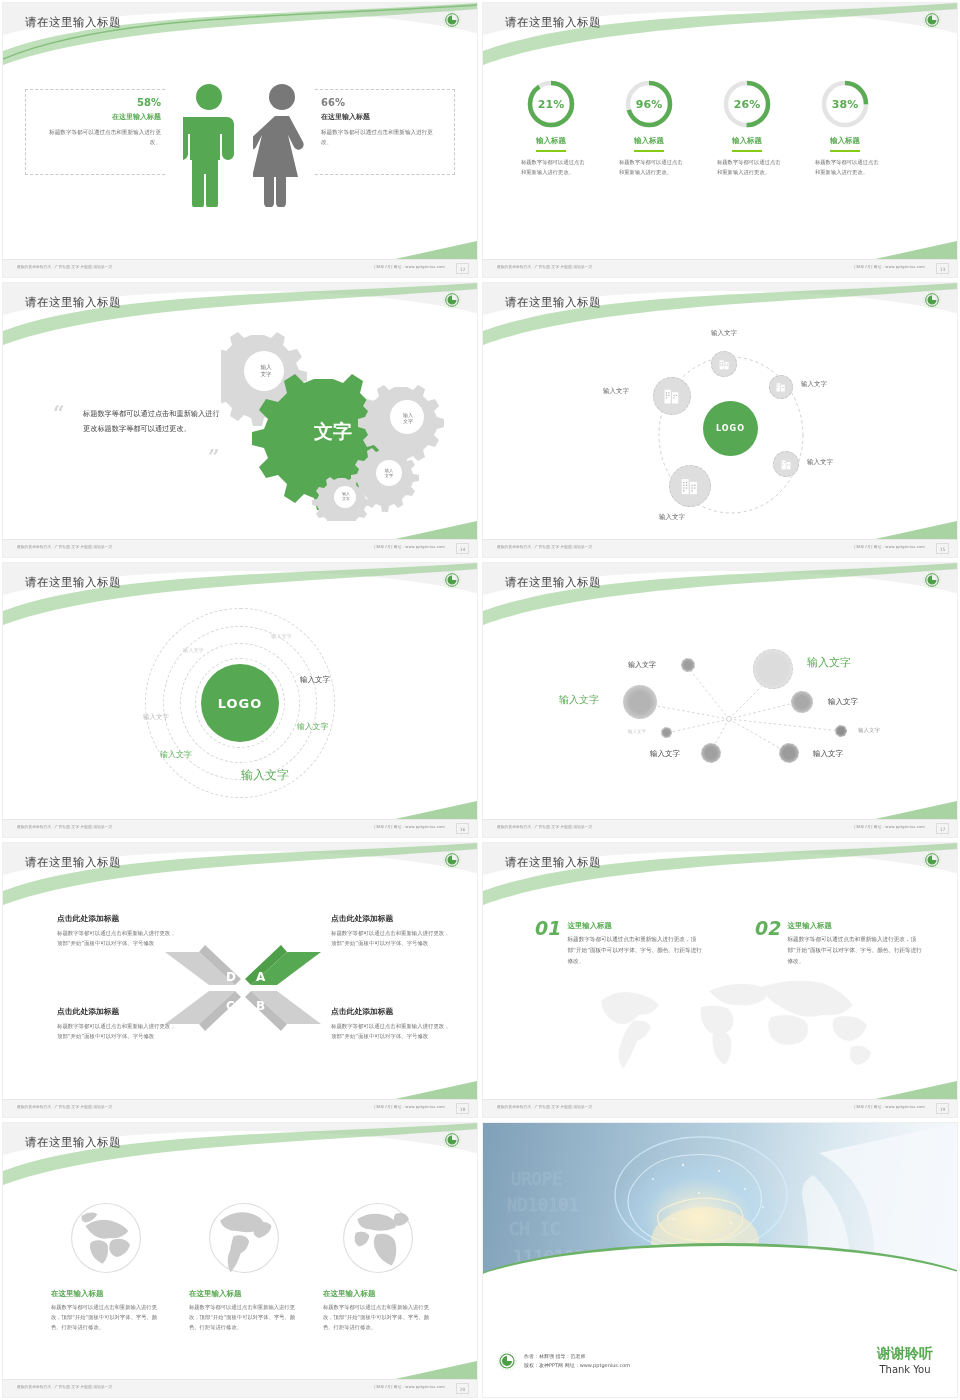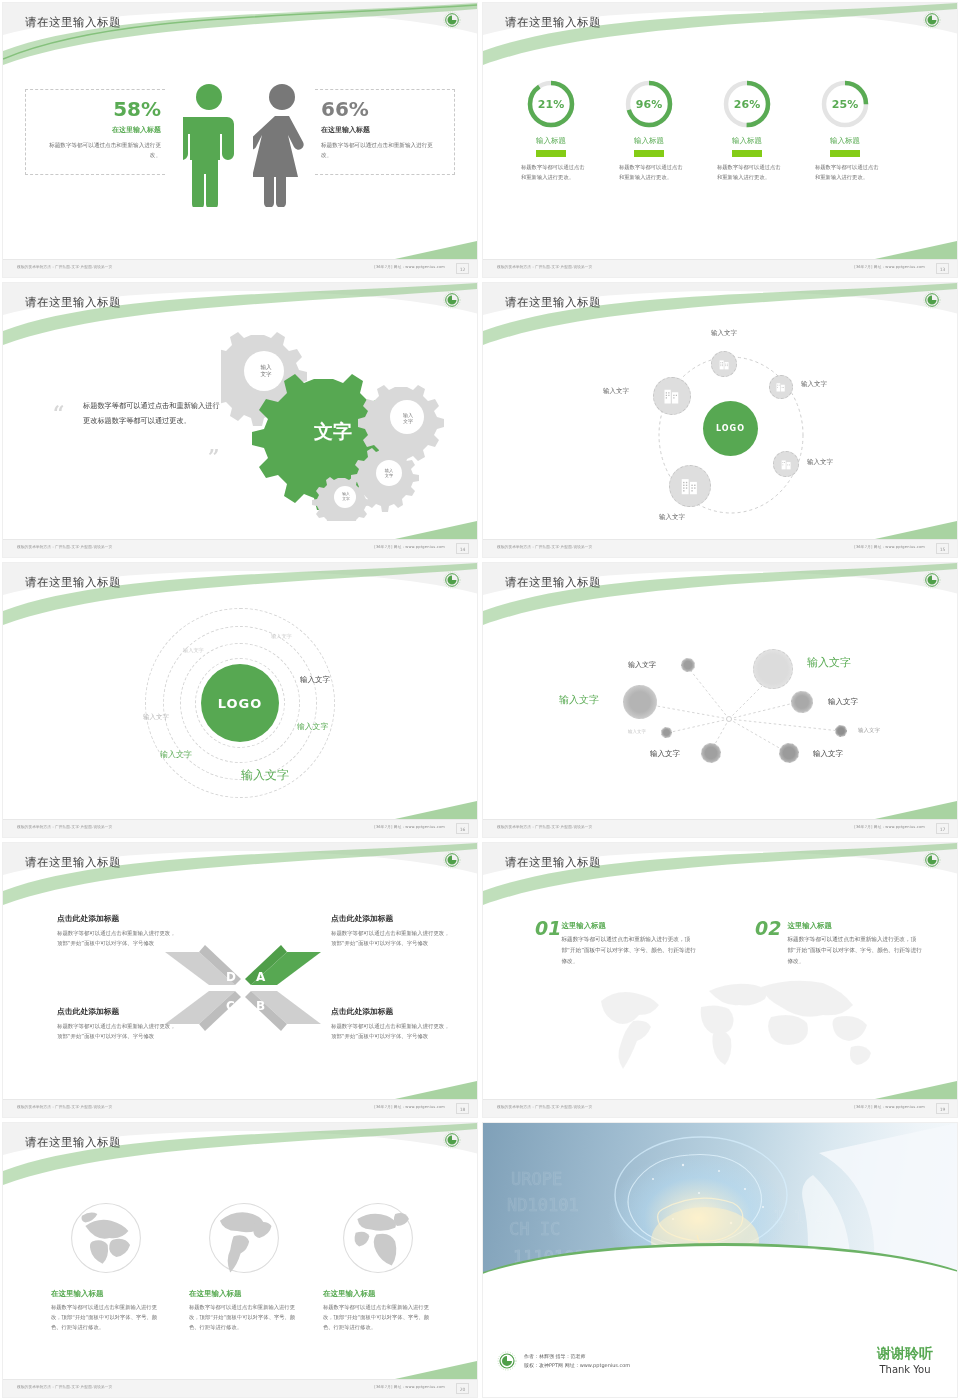--- a/index.html
+++ b/index.html
@@ -72,37 +72,37 @@
     font-family: "DejaVu Sans", sans-serif;
   }
   .green { color: #5aab54; }
   .grey { color: #808080; }
 
   
   .s1-bracket {
     position: absolute; border: 1px dashed #c9c9c9;
     border-right: none;
   }
-  .pct { font-size: 20px; font-weight: bold; font-family: "DejaVu Sans", sans-serif; }
+  .pct { font-size: 10px; font-weight: bold; font-family: "DejaVu Sans", sans-serif; }
   .sub-title { font-size: 7px; font-weight: bold; font-family: "DejaVu Sans", sans-serif; }
   .body-txt { font-size: 5.6px; color: #6e6e6e; line-height: 1.75; font-family: "DejaVu Sans", sans-serif; }
 
   
   .donut-col { position: absolute; width: 96px; text-align: center; }
   .donut-wrap { position: relative; width: 50px; height: 50px; margin: 0 auto; }
   .donut-val {
     position: absolute; left: 0; top: 0; width: 50px; height: 50px;
     display: flex; align-items: center; justify-content: center;
     font-size: 11px; font-weight: bold; color: #5aab54;
     font-family: "DejaVu Sans", sans-serif;
   }
   .donut-label {
-    margin-top: 5px; font-size: 7.5px; font-weight: normal; color: #5aab54;
+    margin-top: 5px; font-size: 7.5px; font-weight: bold; color: #5aab54;
     font-family: "DejaVu Sans", sans-serif;
-    padding-bottom: 4px; border-bottom: 7px solid #84cc16; display: inline-block;
+    padding-bottom: 4px; border-bottom: 2px solid #84cc16; display: inline-block;
   }
   .donut-desc {
     margin-top: 6px; font-size: 5.3px; color: #707070; line-height: 1.8;
     text-align: left; padding-left: 18px; padding-right: 12px;
     font-family: "DejaVu Sans", sans-serif;
   }
 
   
   .quote-mark { position: absolute; font-size: 20px; color: #d8d8d8; font-family: "DejaVu Serif", serif; font-weight: bold; }
   .gear-text {
@@ -249,21 +249,21 @@
                 <circle cx="25" cy="25" r="21" fill="none" stroke="#e4e4e4" stroke-width="4.5"></circle>
                 <circle cx="25" cy="25" r="21" fill="none" stroke="#5aab54" stroke-width="4.5" stroke-dasharray="65.97 65.97" stroke-linecap="butt" transform="rotate(-90 25 25)"></circle>
               </svg><div class="donut-val">26%</div></div>
             <div style="text-align:center;"><div class="donut-label">输入标题</div></div>
             <div class="donut-desc">标题数字等都可以通过点击和重新输入进行更改。</div>
           </div>
           <div class="donut-col" style="left: 314px; top: 76px;">
             <div class="donut-wrap"><svg width="50" height="50" viewBox="0 0 50 50">
                 <circle cx="25" cy="25" r="21" fill="none" stroke="#e4e4e4" stroke-width="4.5"></circle>
                 <circle cx="25" cy="25" r="21" fill="none" stroke="#5aab54" stroke-width="4.5" stroke-dasharray="32.99 98.96" stroke-linecap="butt" transform="rotate(-90 25 25)"></circle>
-              </svg><div class="donut-val">25%</div></div>
+              </svg><div class="donut-val">38%</div></div>
             <div style="text-align:center;"><div class="donut-label">输入标题</div></div>
             <div class="donut-desc">标题数字等都可以通过点击和重新输入进行更改。</div>
           </div>
         </div>
 
       <div class="footer">
         <div class="footer-left">模板的技术学院方法：广开拓图-文字·片型图-说说第一页</div>
         <div class="footer-right">[36年7月]  网址：www.pptgenius.com</div>
         <div class="pagenum">13</div>
       </div>
@@ -279,21 +279,21 @@
         <path d="M474 238 L474 256 L392 256 Z" fill="#8cc483" opacity=".75"></path>
       </svg>
       <div class="slide-title">请在这里输入标题</div>
       <svg class="logo-badge" viewBox="0 0 40 40">
         <circle cx="20" cy="20" r="14" fill="none" stroke="#4f9f49" stroke-width="2.2"></circle>
         <circle cx="20" cy="20" r="18" fill="none" stroke="#9ccb96" stroke-width="1" stroke-dasharray="2 3"></circle>
         <path d="M20 10 A10 10 0 1 0 30 20 L20 20 Z" fill="#4f9f49"></path>
       </svg>
 
       <div class="quote-mark" style="left:50px;top:118px;">“</div>
-      <div style="position:absolute;left:80px;top:115px;width:138px;font-size:7.2px;color:#3f3f3f;line-height:2.1;font-family:'DejaVu Sans',sans-serif;">标题数字等都可以通过点击和重新输入进行更改标题数字等都可以通过更改。</div>
+      <div style="position:absolute;left:80px;top:123px;width:138px;font-size:7.2px;color:#3f3f3f;line-height:2.1;font-family:'DejaVu Sans',sans-serif;">标题数字等都可以通过点击和重新输入进行更改标题数字等都可以通过更改。</div>
       <div class="quote-mark" style="left:205px;top:162px;">”</div>
 
       <svg style="position:absolute;left:218px;top:48px;" width="230" height="190" viewBox="0 0 230 190">
         <g transform="translate(43,40)">
           <path d="M0,-36 l7,3 l6,-6 l8,5 l-2,8 l6,6 l8,-2 l5,8 l-6,6 l3,7 l8,2 l0,9 l-8,2 l-3,7 l6,6 l-5,8 l-8,-2 l-6,6 l2,8 l-8,5 l-6,-6 l-7,3 l-2,8 l-9,0 l-2,-8 l-7,-3 l-6,6 l-8,-5 l2,-8 l-6,-6 l-8,2 l-5,-8 l6,-6 l-3,-7 l-8,-2 l0,-9 l8,-2 l3,-7 l-6,-6 l5,-8 l8,2 l6,-6 l-2,-8 l8,-5 l6,6 l7,-3 Z" fill="#d9d9d9"></path>
           <circle cx="0" cy="0" r="20" fill="#ffffff"></circle>
         </g>
         <g transform="translate(112,100)">
           <path d="M0,-52 l10,4 l9,-9 l11,7 l-3,12 l9,9 l12,-3 l7,11 l-9,9 l4,10 l12,3 l0,13 l-12,3 l-4,10 l9,9 l-7,11 l-12,-3 l-9,9 l3,12 l-11,7 l-9,-9 l-10,4 l-3,12 l-13,0 l-3,-12 l-10,-4 l-9,9 l-11,-7 l3,-12 l-9,-9 l-12,3 l-7,-11 l9,-9 l-4,-10 l-12,-3 l0,-13 l12,-3 l4,-10 l-9,-9 l7,-11 l12,3 l9,-9 l-3,-12 l11,-7 l9,9 l10,-4 Z" fill="#57a852"></path>
           <text x="0" y="7" text-anchor="middle" font-size="19" font-weight="bold" fill="#ffffff" font-family="DejaVu Sans, sans-serif">文字</text>
@@ -630,21 +630,21 @@
           <path d="M118 34 q16 -4 28 2 q8 10 2 20 q-8 8 -20 4 q-12 -8 -10 -26 Z"></path>
           <path d="M132 58 q12 -2 16 8 q2 16 -6 26 q-10 -6 -12 -18 q-2 -12 2 -16 Z"></path>
           <path d="M178 14 q30 -10 62 -4 q20 8 30 22 q-10 12 -30 10 q-22 6 -42 -8 q-16 -8 -20 -20 Z"></path>
           <path d="M188 44 q24 -6 36 6 q4 14 -8 20 q-18 6 -28 -6 q-6 -12 0 -20 Z"></path>
           <path d="M254 44 q20 -4 30 8 q-4 14 -18 16 q-14 -2 -16 -14 q-2 -8 4 -10 Z"></path>
           <path d="M268 74 q14 -4 20 6 q-2 10 -14 12 q-10 -4 -6 -18 Z"></path>
         </g>
       </svg>
 
       <div style="position:absolute;left:52px;top:74px;width:180px;">
-        <div style="display:flex;align-items:flex-start;">
+        <div style="display:flex;align-items:flex-start;gap:6px;">
           <div class="bignum">01</div>
           <div style="padding-top:4px;">
             <div style="font-size:7.4px;font-weight:bold;color:#5aab54;font-family:'DejaVu Sans',sans-serif;">这里输入标题</div>
             <div style="font-size:5.6px;color:#6a6a6a;line-height:1.95;margin-top:3px;width:136px;font-family:'DejaVu Sans',sans-serif;">标题数字等都可以通过点击和重新输入进行更改，顶部“开始”面板中可以对字体、字号、颜色、行距等进行修改。</div>
           </div>
         </div>
       </div>
       <div style="position:absolute;left:272px;top:74px;width:180px;">
         <div style="display:flex;align-items:flex-start;gap:6px;">
           <div class="bignum">02</div>

